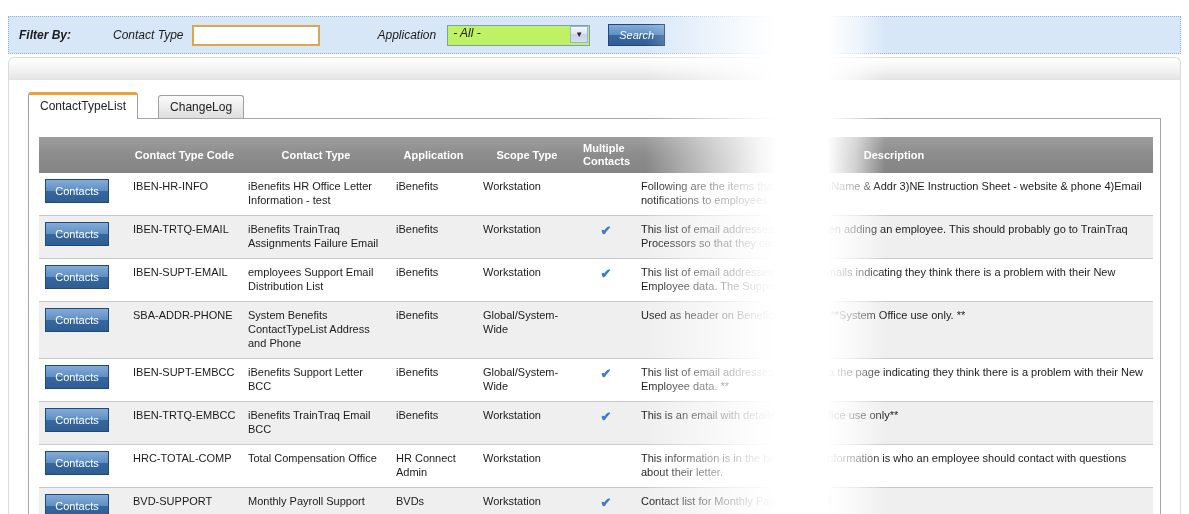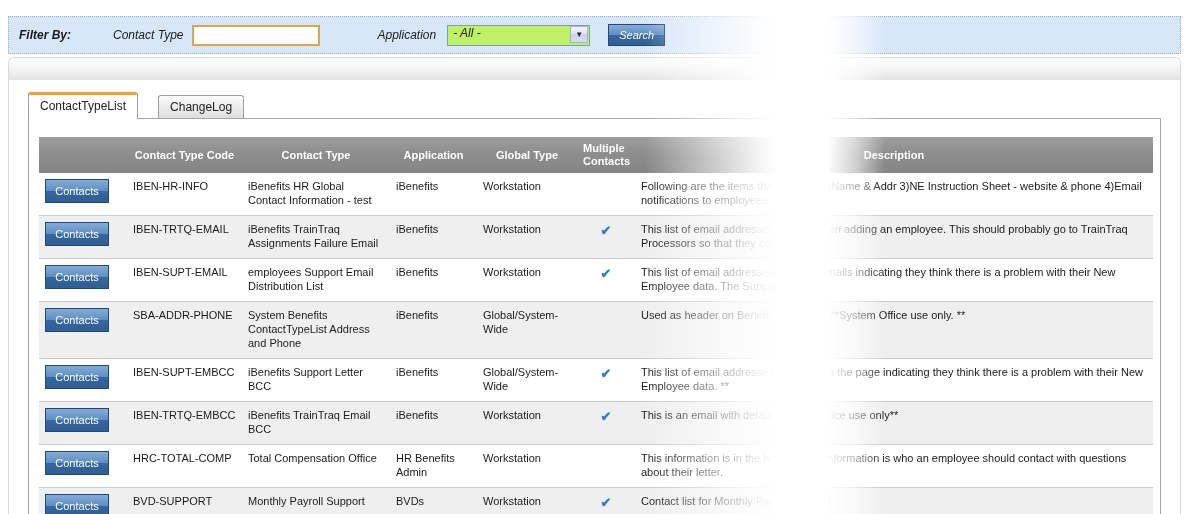--- a/index.html
+++ b/index.html
@@ -95,30 +95,30 @@
           <col style="width:100px">
           <col style="width:58px">
           <col style="width:518px">
       </colgroup>
       <thead>
         <tr>
           <th></th>
           <th>Contact Type Code</th>
           <th>Contact Type</th>
           <th>Application</th>
-          <th>Global Type</th>
+          <th>Scope Type</th>
           <th class="check-col">Multiple Contacts</th>
           <th>Description</th>
         </tr>
       </thead>
       <tbody>
         <tr>
           <td><button class="contacts-btn">Contacts</button></td>
           <td>IBEN-HR-INFO</td>
-          <td>iBenefits HR Global Contact Information - test</td>
+          <td>iBenefits HR Office Letter Information - test</td>
           <td>iBenefits</td>
           <td>Workstation</td>
           <td class="check-cell"></td>
           <td>Following are the items that are sent 2)Name &amp; Addr 3)NE Instruction Sheet - website &amp; phone 4)Email notifications to employees</td>
         </tr>
         <tr class="alt">
           <td><button class="contacts-btn">Contacts</button></td>
           <td>IBEN-TRTQ-EMAIL</td>
           <td>iBenefits TrainTraq Assignments Failure Email</td>
           <td>iBenefits</td>
@@ -159,21 +159,21 @@
           <td>iBenefits TrainTraq Email BCC</td>
           <td>iBenefits</td>
           <td>Workstation</td>
           <td class="check-cell">✔</td>
           <td>This is an email with detailed info. **Office use only**</td>
         </tr>
         <tr>
           <td><button class="contacts-btn">Contacts</button></td>
           <td>HRC-TOTAL-COMP</td>
           <td>Total Compensation Office</td>
-          <td>HR Benefits Admin</td>
+          <td>HR Connect Admin</td>
           <td>Workstation</td>
           <td class="check-cell"></td>
           <td>This information is in the header. The information is who an employee should contact with questions about their letter.</td>
         </tr>
         <tr class="alt">
           <td><button class="contacts-btn">Contacts</button></td>
           <td>BVD-SUPPORT</td>
           <td>Monthly Payroll Support</td>
           <td>BVDs</td>
           <td>Workstation</td>

